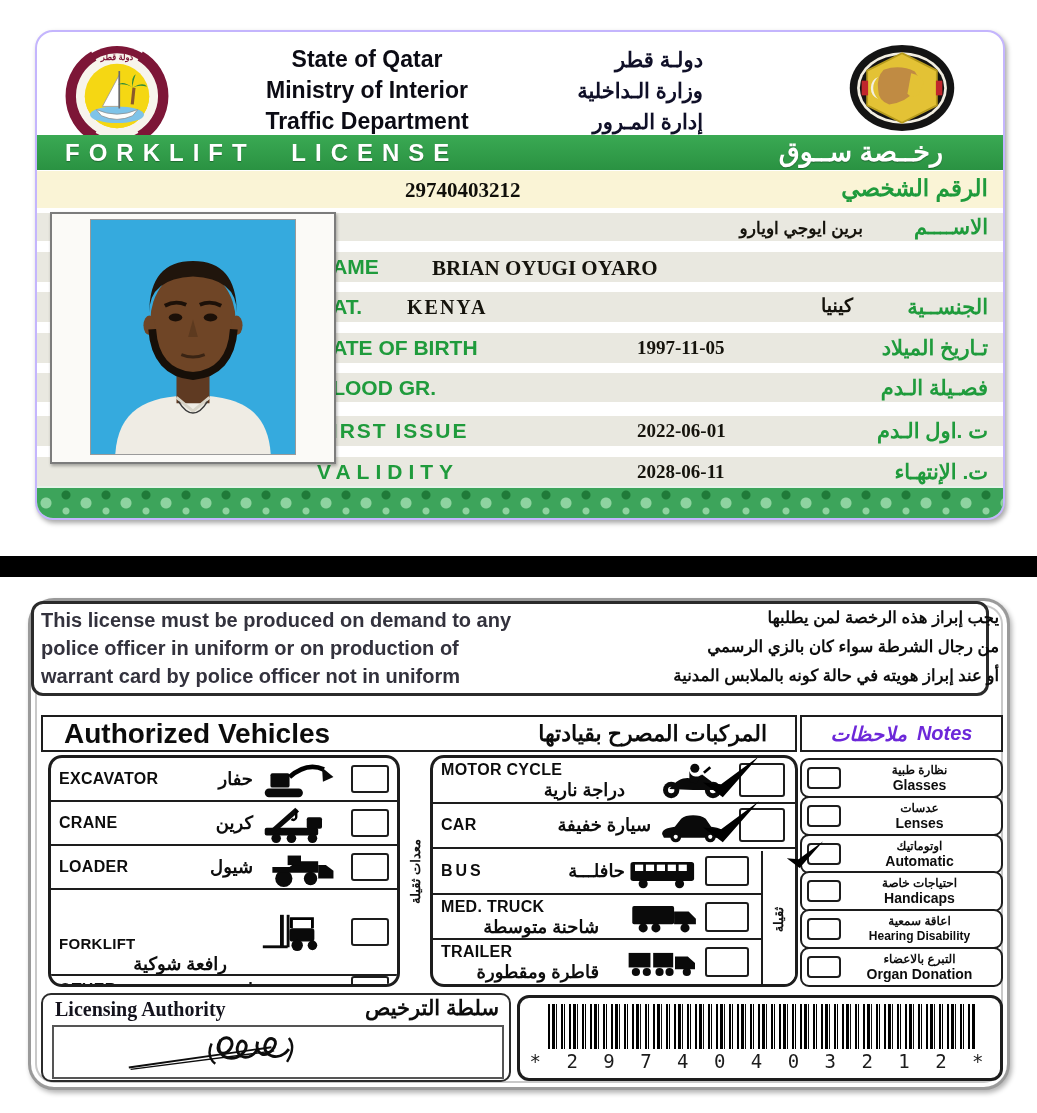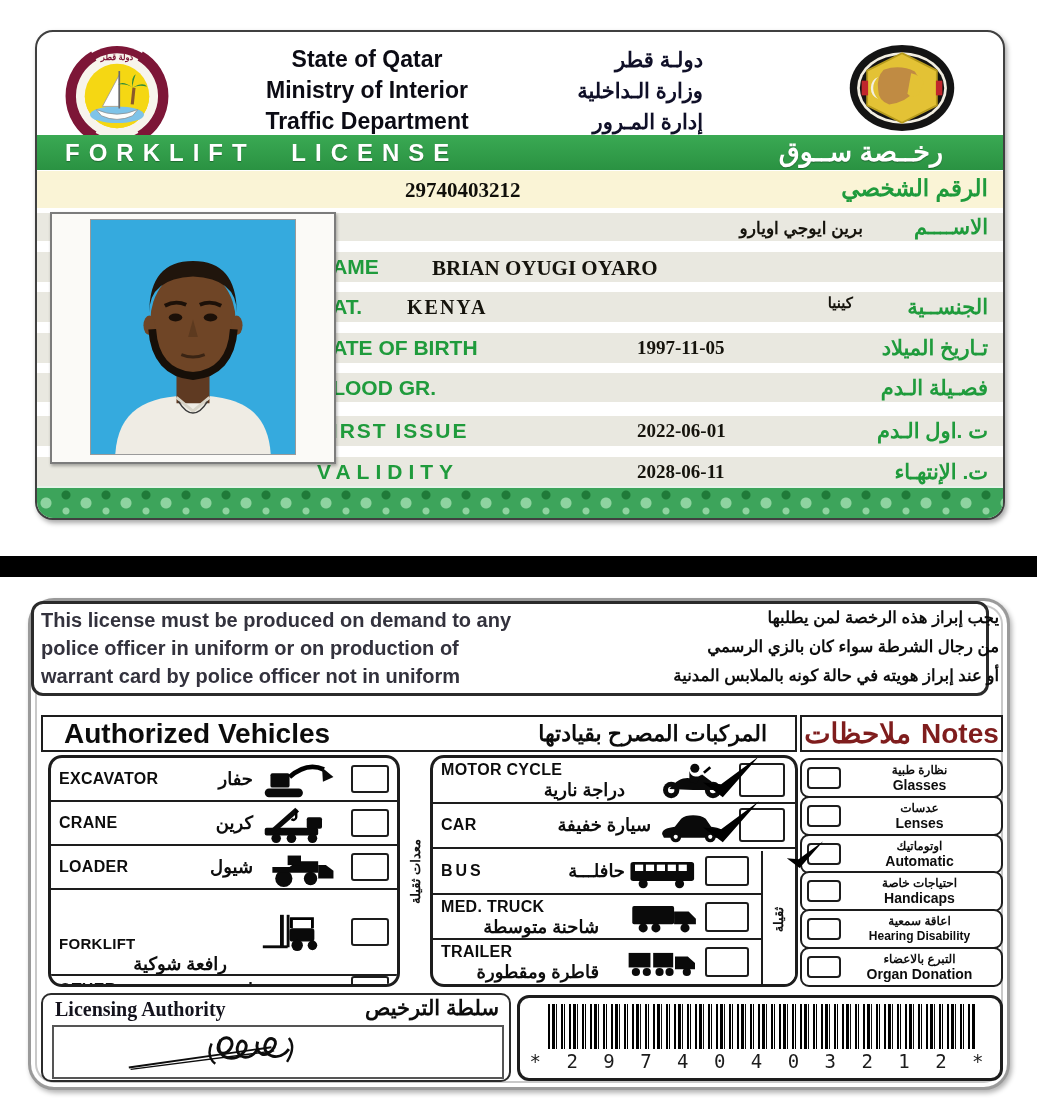--- a/index.html
+++ b/index.html
@@ -1,21 +1,21 @@
 <!DOCTYPE html>
 <html><head>
 <meta charset="utf-8">
 <style>
   html,body{margin:0;padding:0;background:#ffffff;}
   body{width:1037px;height:1113px;position:relative;font-family:"Liberation Sans",sans-serif;overflow:hidden;}
   .abs{position:absolute;}
   .card{position:absolute;background:#fff;box-sizing:border-box;}
 
   
-  #front{left:35px;top:30px;width:970px;height:490px;border:2px solid #404040;border-radius:18px;
+  #front{left:35px;top:30px;width:970px;height:490px;border:2px solid #c4b5fd;border-radius:18px;
          box-shadow:2px 3px 5px rgba(0,0,0,.35), inset 0 0 0 2px #fff;overflow:hidden;}
   .hdr-en{left:180px;top:12px;width:300px;text-align:center;font-weight:bold;font-size:23px;line-height:31px;color:#0b0b14;}
   .hdr-ar{right:300px;top:12px;width:215px;text-align:right;direction:rtl;font-weight:bold;font-size:21px;line-height:31px;color:#101028;}
   #banner{left:0;top:103px;width:100%;height:35px;background:linear-gradient(#3aa953,#2a9242);}
   #banner .en{position:absolute;left:28px;top:4px;color:#fff;font-weight:bold;font-size:24px;letter-spacing:9px;word-spacing:20px;text-shadow:0 1px 1px rgba(0,0,0,.3);}
   #banner .ar{position:absolute;right:60px;top:1px;color:#fff;font-weight:bold;font-size:27px;direction:rtl;text-shadow:0 1px 1px rgba(0,0,0,.3);}
   #pn-strip{left:0;top:139px;width:100%;height:37px;background:#faf4d6;}
   #pn-strip .num{position:absolute;left:368px;top:7px;font-family:"Liberation Serif",serif;font-weight:bold;font-size:21px;color:#100f0a;}
   #pn-strip .lab{position:absolute;right:15px;top:4px;color:#1f9b3c;font-weight:bold;font-size:23px;direction:rtl;}
   .stripe{left:0;width:100%;background:#e9e8e0;}
@@ -38,21 +38,21 @@
   #back{left:28px;top:598px;width:982px;height:492px;border:3px solid #9a9a9a;border-radius:26px;
         box-shadow:inset 0 0 0 4px #fff, inset 0 0 0 6px #c9c9c9, 2px 3px 5px rgba(0,0,0,.3);}
   #notice{left:10px;top:14px;width:958px;height:95px;border:3px solid #2b2b2b;border-radius:12px;background:#fff;box-sizing:border-box;}
   #notice .en{position:absolute;left:10px;top:5px;width:555px;font-weight:bold;font-size:20px;line-height:28px;color:#33323d;}
   #notice .ar{position:absolute;right:8px;top:2px;width:385px;font-weight:bold;font-size:16.5px;line-height:29px;color:#0d0d0d;direction:rtl;text-align:right;}
   .hdr-cell{position:absolute;top:114px;height:37px;border:2.5px solid #1d1d1d;background:#fff;box-sizing:border-box;display:flex;align-items:center;}
   #veh-hdr{left:10px;width:756px;}
   #veh-hdr .en{font-weight:bold;font-size:28px;color:#0c0c0c;padding-left:21px;}
   #veh-hdr .ar{margin-left:auto;font-weight:bold;font-size:22px;direction:rtl;padding-right:28px;color:#0c0c0c;}
   #notes-hdr{left:769px;width:203px;justify-content:center;gap:10px;}
-  #notes-hdr span{font-weight:bold;font-size:28px;color:#7f1d1d;}
+  #notes-hdr span{font-weight:bold;font-size:20px;color:#6d28d9;font-style:italic;}
 
   .vgroup{position:absolute;top:154px;height:232px;border:3px solid #1d1d1d;border-radius:14px;background:#fff;
           box-sizing:border-box;display:flex;flex-direction:column;overflow:hidden;}
   #heavy-group{left:17px;width:352px;}
   #light-group{left:399px;width:368px;}
   .vrow{flex:1;display:flex;align-items:center;border-top:2.5px solid #1d1d1d;padding:0 8px;position:relative;box-sizing:border-box;}
   .vrow:first-child{border-top:none;}
   .vlabel{font-weight:bold;font-size:16px;letter-spacing:.3px;color:#0d0d0d;white-space:nowrap;}
   .varabic{font-weight:bold;font-size:18px;direction:rtl;color:#0d0d0d;white-space:nowrap;}
   .two-line{display:flex;flex-direction:column;line-height:20px;}
@@ -154,21 +154,21 @@
 
   <span class="abs g-label-ar" style="right:15px;top:183px;">الاســــم</span>
   <span class="abs ar-val" style="right:140px;top:186px;">برين ايوجي اويارو</span>
 
   <span class="abs g-label" style="left:280px;top:223px;">NAME</span>
   <span class="abs serifv" style="left:395px;top:224px;font-size:21px;">BRIAN OYUGI OYARO</span>
 
   <span class="abs g-label" style="left:280px;top:263px;">NAT.</span>
   <span class="abs serifv" style="left:370px;top:264px;font-size:20px;letter-spacing:2px;">KENYA</span>
   <span class="abs g-label-ar" style="right:15px;top:263px;text-align:center;">الجنســية</span>
-  <span class="abs ar-val" style="right:150px;top:262px;font-size:15px;">كينيا</span>
+  <span class="abs ar-val" style="right:150px;top:262px;font-size:19px;">كينيا</span>
 
   <span class="abs g-label" style="left:280px;top:304px;">DATE OF BIRTH</span>
   <span class="abs serifv" style="left:600px;top:305px;font-size:19px;">1997-11-05</span>
   <span class="abs g-label-ar" style="right:15px;top:304px;">تـاريخ الميلاد</span>
 
   <span class="abs g-label" style="left:280px;top:344px;">BLOOD GR.</span>
   <span class="abs g-label-ar" style="right:15px;top:344px;">فصـيلة الـدم</span>
 
   <span class="abs g-label" style="left:280px;top:387px;letter-spacing:2px;">FIRST ISSUE</span>
   <span class="abs serifv" style="left:600px;top:388px;font-size:19px;">2022-06-01</span>

